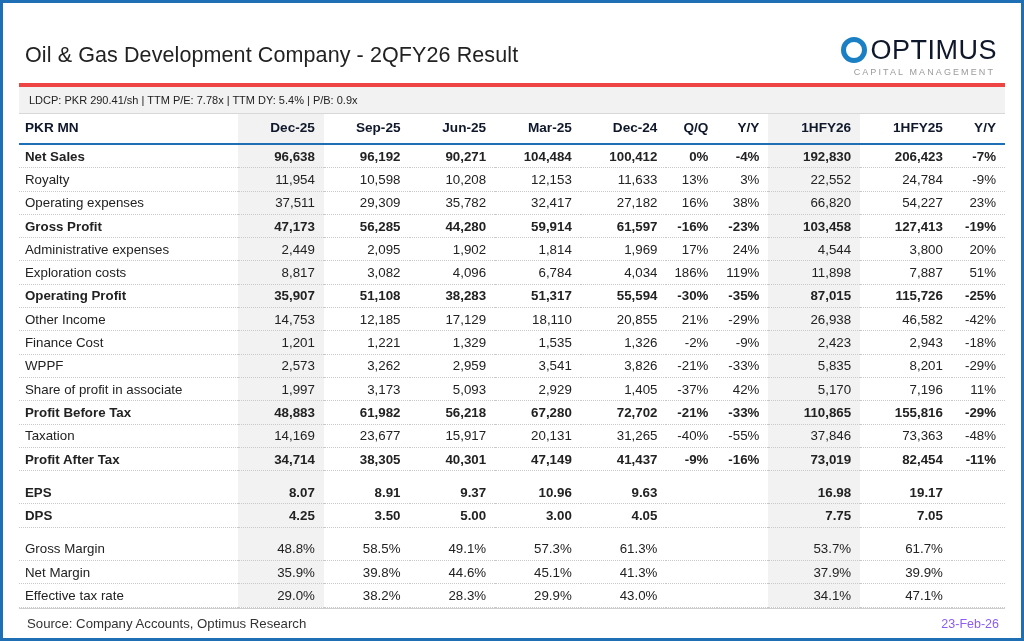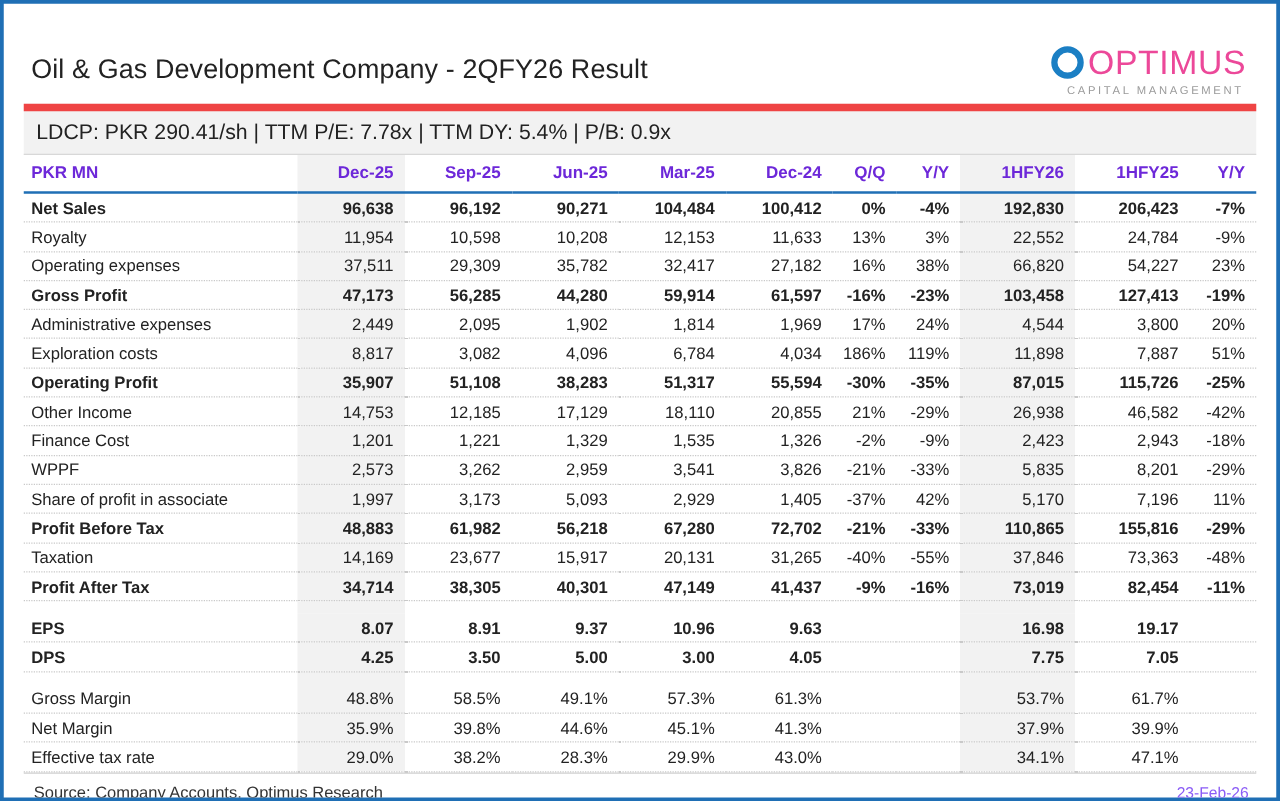--- a/index.html
+++ b/index.html
@@ -54,58 +54,58 @@
     height: 26px;
     border-radius: 50%;
     border: 5px solid #1b7fc4;
     box-sizing: border-box;
     margin-right: 3px;
     position: relative;
     top: -1px;
   }
   .logo-text {
     font-size: 27px;
-    color: #ec4899;
+    color: #0f172a;
     letter-spacing: 0.5px;
     font-weight: 400;
   }
   .logo-sub {
     font-size: 9px;
     color: #9a9a9a;
     letter-spacing: 2.1px;
     margin-top: 1px;
     padding-right: 2px;
   }
   
   .subband {
     background: #f2f2f2;
-    border-top: 6px solid #ef4444;
+    border-top: 4px solid #ef4444;
     border-bottom: 1px solid #d8d8d8;
-    font-size: 17px;
+    font-size: 11px;
     color: #222;
     padding: 7px 10px 7px 10px;
     margin: 0 2px;
   }
   
   table {
     border-collapse: collapse;
     width: calc(100% - 4px);
     margin: 0 2px;
     font-size: 13.3px;
     color: #222;
     table-layout: fixed;
   }
   th, td {
     padding: 0;
     height: 22.3px;
     vertical-align: middle;
     white-space: nowrap;
   }
   thead th {
-    color: #6d28d9;
+    color: #0f172a;
     font-weight: bold;
     font-size: 13.6px;
     border-bottom: 2px solid #1f6fb5;
     height: 27px;
     padding-bottom: 2px;
   }
   th.lbl, td.lbl { text-align: left; padding-left: 6px; }
   th.num, td.num { text-align: right; padding-right: 9px; }
   td.num { font-variant-numeric: tabular-nums; }
   tbody tr td {

